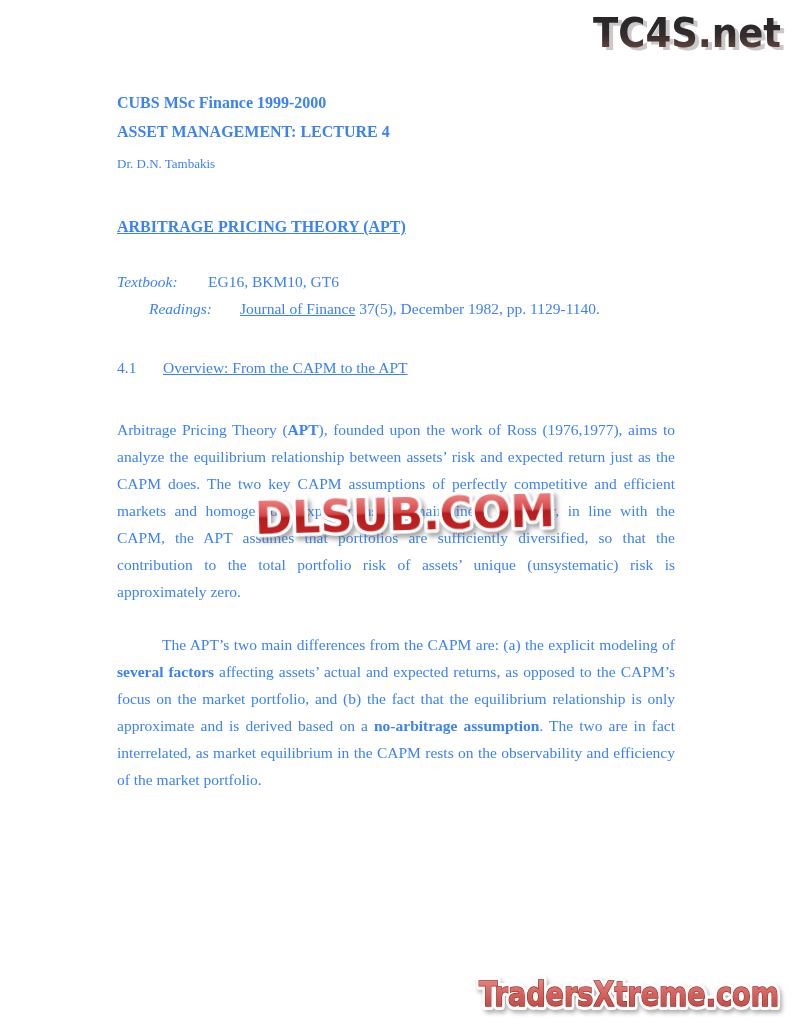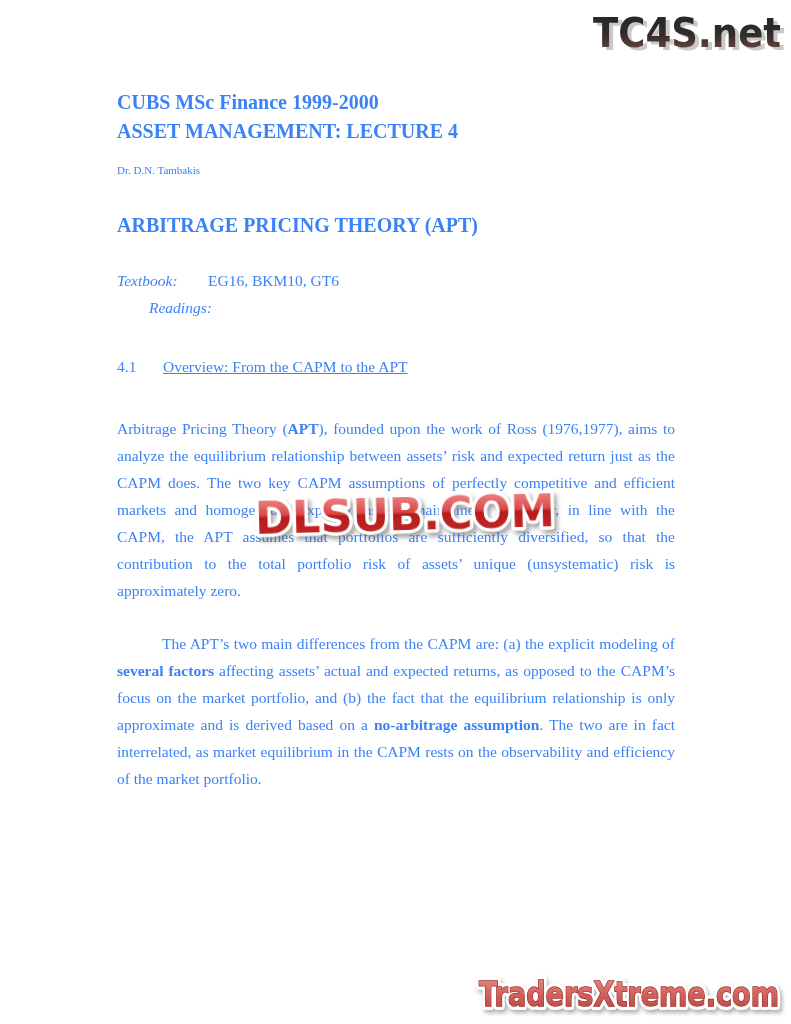--- a/index.html
+++ b/index.html
@@ -8,25 +8,25 @@
     width:791px;height:1024px;
     background:#ffffff;
     overflow:hidden;
     font-family:"Liberation Serif", serif;
     color:#3b82f6;
   }
   .content{
     position:absolute;left:117px;top:0;width:558px;
     font-size:15.5px;line-height:27px;
   }
-  .hline{font-weight:bold;font-size:20px;}
+  .hline{font-weight:bold;font-size:16px;}
   #course{margin-top:89px;}
   #lecture{margin-top:2px;}
-  #author{margin-top:12px;font-size:11px;font-weight:normal;}
-  #doc-title{margin-top:28px;}
+  #author{margin-top:5px;font-size:13px;font-weight:normal;}
+  #doc-title{margin-top:36px;text-decoration:underline;}
   .refrow{display:flex;}
   .refrow .lbl{width:91px;flex:0 0 91px;font-style:italic;}
   .refrow .val{flex:1;}
   .row-textbook{margin-top:28px;}
   .row-readings{margin-top:0;margin-left:32px;}
   .refline{white-space:nowrap;}
   .sharpe{margin-top:3px;line-height:22px;}
   .section-row{display:flex;margin-top:32px;}
   .section-num{width:46px;flex:0 0 46px;}
   .section-title{text-decoration:underline;}
@@ -79,20 +79,21 @@
     <div class="hline" id="doc-title">ARBITRAGE PRICING THEORY (APT)</div>
 
     <div class="refrow row-textbook">
       <div class="lbl">Textbook:</div>
       <div class="val">EG16, BKM10, GT6</div>
     </div>
 
     <div class="refrow row-readings">
       <div class="lbl">Readings:</div>
       <div class="val">
+        <div class="refline"><span class="u">Journal of Finance</span><span> 37(5), December 1982, pp. 1129-1140.</span></div>
       </div>
     </div>
 
     <div class="section-row">
       <div class="section-num">4.1</div>
       <div class="section-title">Overview: From the CAPM to the APT</div>
     </div>
 
     <p class="para" id="p1"><span>Arbitrage Pricing Theory (</span><span class="b">APT</span><span>), founded upon the work of Ross (1976,1977), aims to analyze the equilibrium relationship between assets’ risk and expected return just as the CAPM does. The two key CAPM assumptions of perfectly competitive and efficient markets and homogeneous expectations are maintained. Moreover, in line with the CAPM, the APT assumes that portfolios are sufficiently diversified, so that the contribution to the total portfolio risk of assets’ unique (unsystematic) risk is approximately zero.</span></p>
     <p class="para" id="p2"><span>The APT’s two main differences from the CAPM are: (a) the explicit modeling of </span><span class="b">several factors</span><span> affecting assets’ actual and expected returns, as opposed to the CAPM’s focus on the market portfolio, and (b) the fact that the equilibrium relationship is only approximate and is derived based on a </span><span class="b">no-arbitrage assumption</span><span>. The two are in fact interrelated, as market equilibrium in the CAPM rests on the observability and efficiency of the market portfolio.</span></p>

